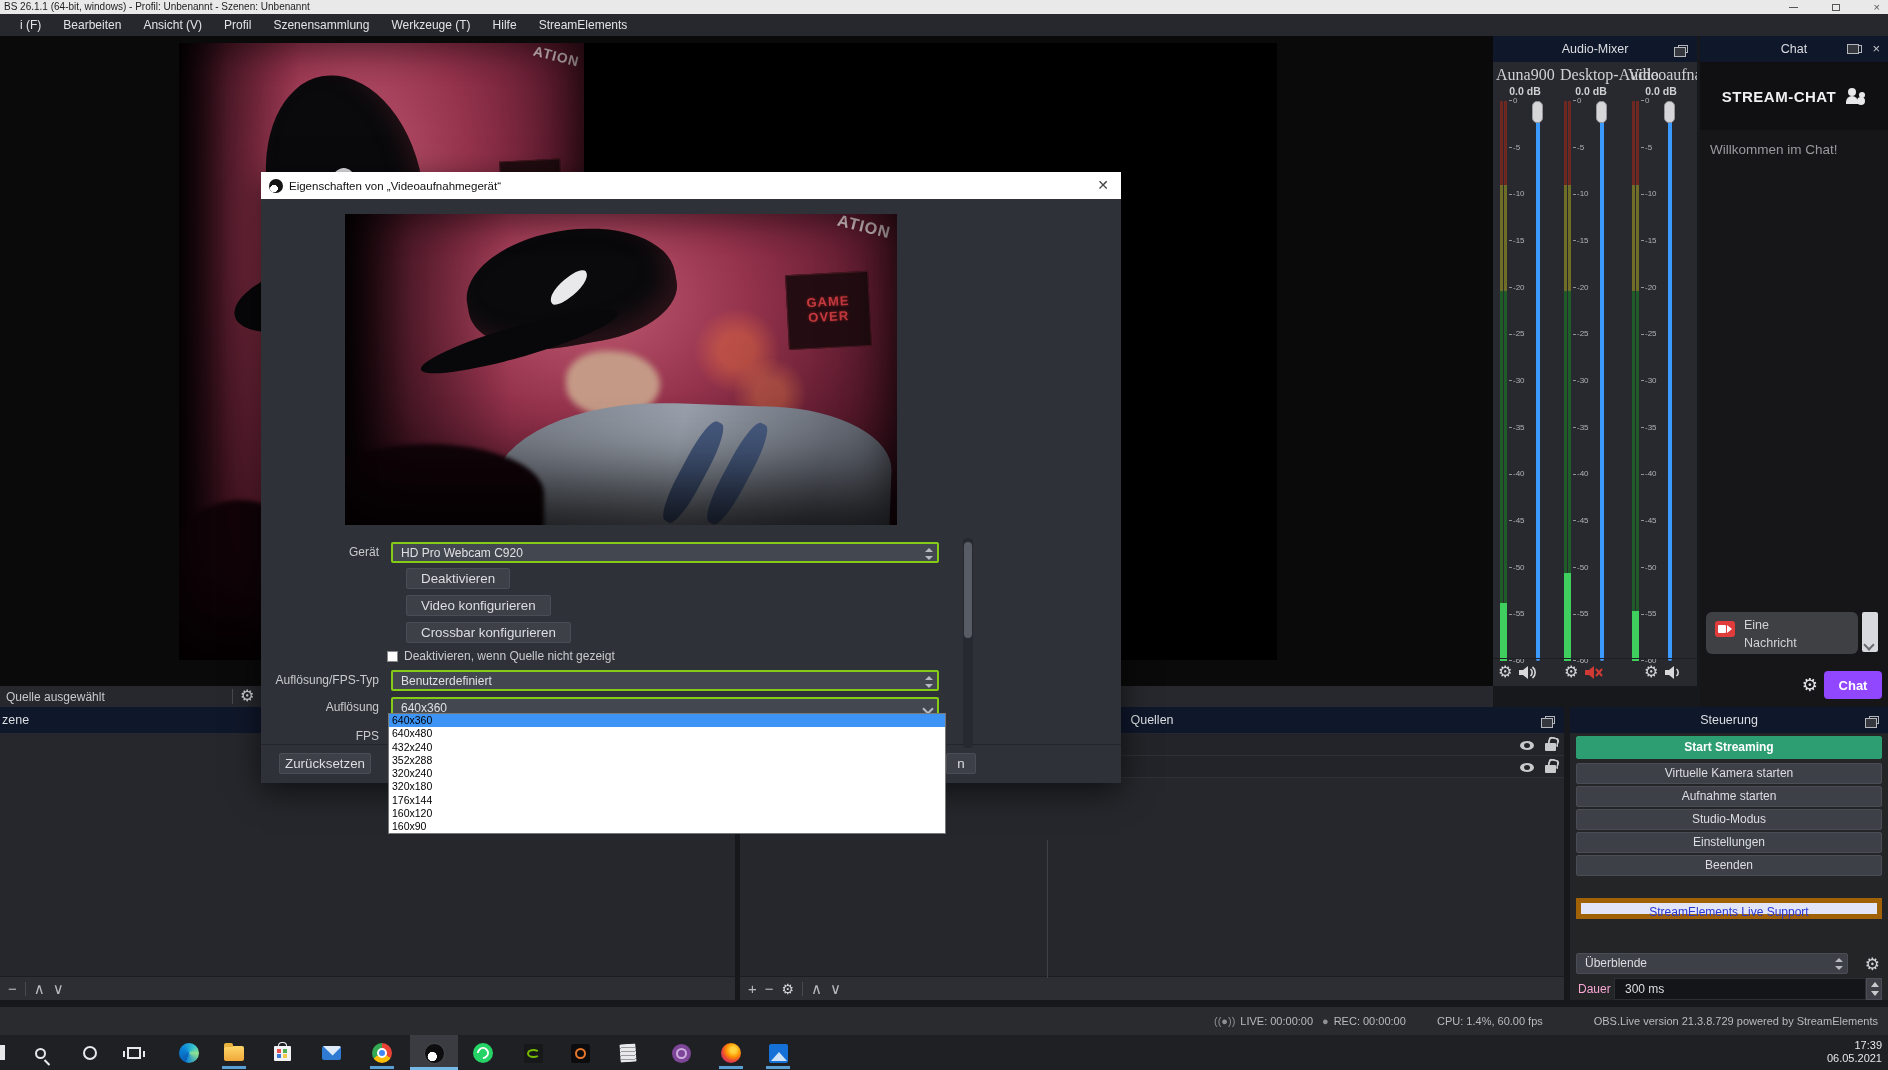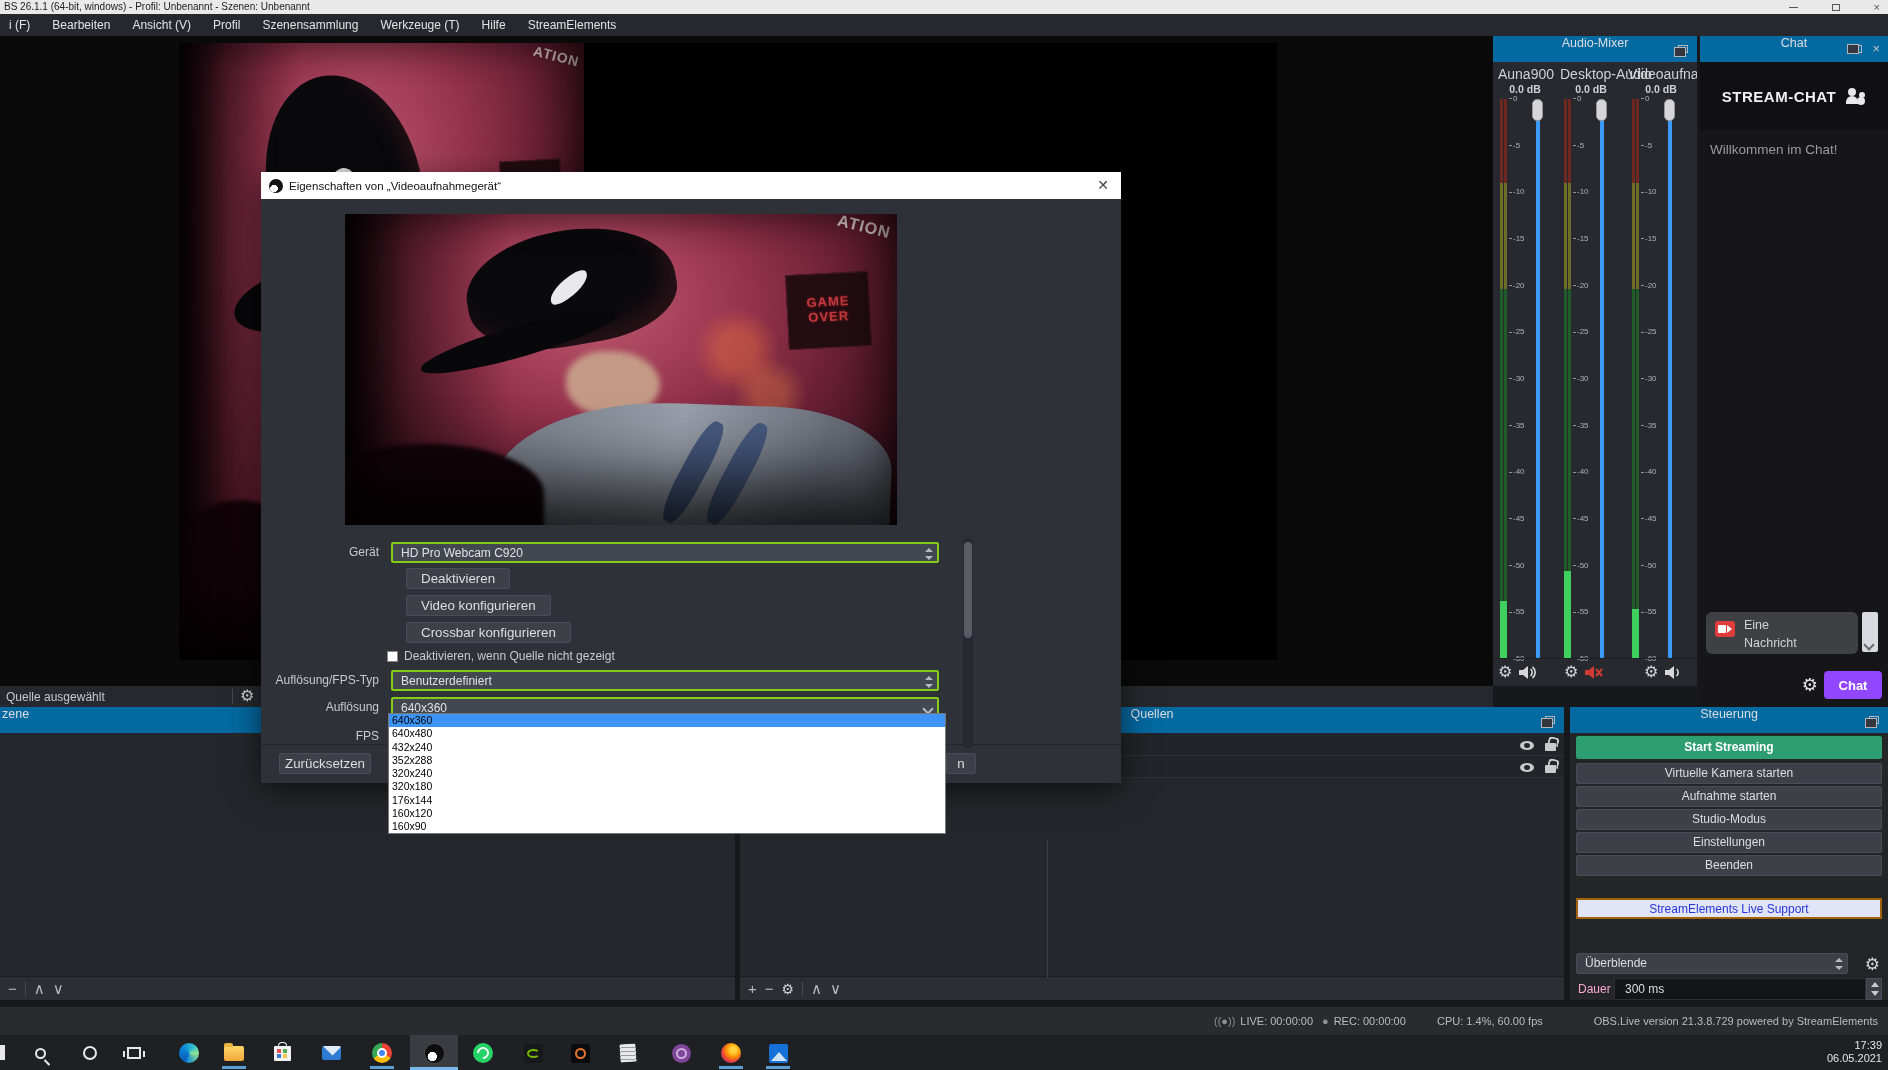--- a/index.html
+++ b/index.html
@@ -10,21 +10,21 @@
   
   .os-titlebar { position:absolute; left:0; top:0; width:1888px; height:14px; background:#e9e9e9; color:#1c1c1c; font-size:10px; line-height:14px; padding-left:4px; white-space:nowrap; overflow:hidden; }
   .win-controls { position:absolute; right:8px; top:0; height:14px; display:flex; gap:34px; align-items:center; }
   .wc-min { width:9px; height:1px; background:#555; }
   .wc-max { width:8px; height:7px; border:1px solid #555; }
   .wc-close { color:#555; font-size:11px; line-height:10px; }
 
   
   .menubar { position:absolute; left:0; top:14px; width:1888px; height:22px; background:#26282d; display:flex; align-items:center; color:#e2e3e6; }
   .menu-item { padding:0 11px; line-height:22px; }
-  .menu-item:first-child { padding-left:3px;margin-left:6px; }
+  .menu-item:first-child { padding-left:20px; }
 
   
   .canvas { position:absolute; left:0; top:36px; width:1493px; height:650px; background:#0a0a0a; }
   .preview { position:absolute; left:179px; top:7px; width:1098px; height:617px; background:#000; }
 
   
   .cam { position:absolute; overflow:hidden; background:#14050a; }
   .cam .bg { position:absolute; inset:0; background:
     radial-gradient(circle at 71% 44%, rgba(255,130,60,.35) 0 4%, transparent 10%),
     radial-gradient(circle at 77% 58%, rgba(255,150,70,.3) 0 3%, transparent 8%),
@@ -40,26 +40,26 @@
   .cam .jacket .stripe { position:absolute; width:6%; height:75%; background:#46597e; border-radius:40%; top:8%; }
   .cam .jacket .s1 { left:47%; transform:rotate(26deg); }
   .cam .jacket .s2 { left:58%; transform:rotate(26deg); }
   .cam .shoulder { position:absolute; left:-6%; bottom:-6%; width:42%; height:32%; background:#120409; border-radius:50% 50% 0 0; filter:blur(2px); }
   .cam .vig { position:absolute; inset:0; box-shadow:inset 0 -45px 70px rgba(0,0,0,.8), inset 0 10px 30px rgba(0,0,0,.35); }
   .cam-main { left:179px; top:43px; width:405px; height:617px; font-size:11px; }
   .cam-main { position:absolute; }
 
   
   .mixer { position:absolute; left:1493px; top:36px; width:204px; height:650px; background:#27292e; overflow:hidden; }
-  .panel-header { position:absolute; left:0; top:0; width:100%; height:26px; background:#0369a1; display:flex; align-items:flex-start; justify-content:center; font-size:12.5px; color:#dcdee2; }
+  .panel-header { position:absolute; left:0; top:0; width:100%; height:26px; background:#0f172a; display:flex; align-items:center; justify-content:center; font-size:12.5px; color:#dcdee2; }
   .popout { position:absolute; right:9px; top:9px; width:10px; height:8px; border:1px solid #b4b6ba; }
   .popout::after { content:''; position:absolute; width:10px; height:8px; border:1px solid #b4b6ba; background:#34373d; left:-5px; top:1px; }
   .mx-ch { position:absolute; top:30px; }
   .mx-ch1 { left:1496px; width:58px; } .mx-ch1 { left:3px; }
-  .mx-name { text-align:right; font-size:14px; color:#cfd1d5; white-space:nowrap; }
+  .mx-name { text-align:right; font-size:16px; color:#cfd1d5; white-space:nowrap;font-family:Liberation Serif, serif; }
   .mx-db { text-align:center; font-size:10.5px; color:#cfd1d5; margin-top:1px;font-weight:bold; }
   .mx-meter { position:relative; margin-top:4px; height:560px; }
   .mx-bars { position:absolute; left:4px; top:0; bottom:0; width:7px; }
   .mx-bars i { position:absolute; top:0; bottom:0; width:3px; background:linear-gradient(180deg,#6f2721 0 15%,#6f6d26 15% 34%,#205c29 34% 100%); }
   .mx-bars .b1 { left:0; } .mx-bars .b2 { left:4px; }
   .mx-bars .bright { position:absolute; left:0; bottom:0; width:7px; background:var(--meter-green,#3ecf5f); }
   .mx-scale { position:absolute; left:13px; top:-4px; bottom:-4px; width:24px; display:flex; flex-direction:column; justify-content:space-between; }
   .mx-tick { font-size:8px; color:#b0b2b6; line-height:8px; white-space:nowrap; }
   .mx-tick::before { content:''; display:inline-block; width:3px; height:1px; background:#909296; vertical-align:middle; margin-right:1px; }
   .mx-slider { position:absolute; left:36px; top:0; bottom:0; width:12px; }
@@ -114,21 +114,21 @@
   .eye { position:absolute; right:30px; top:7px; width:14px; height:9px; background:#c8cacc; border-radius:50%; }
   .eye::after { content:''; position:absolute; left:4px; top:2px; width:6px; height:5px; background:#222429; border-radius:50%; }
   .lock { position:absolute; right:8px; top:9px; width:11px; height:8px; background:#c8cacc; border-radius:1px; }
   .lock::before { content:''; position:absolute; width:7px; height:7px; border:2px solid #c8cacc; border-bottom:none; border-radius:4px 4px 0 0; top:-6px; left:3px; transform:rotate(12deg); }
   .mystery-divider { position:absolute; left:1047px; top:840px; width:1px; height:138px; background:#3f4147; }
 
   
   .controls-panel { left:1570px; top:707px; width:318px; height:293px; background:#232527; }
   .cbtn { position:absolute; left:6px; width:306px; height:21px; background:#3d4047; border:1px solid #4a4d55; border-radius:2px; color:#dcdee2; font-size:12px; text-align:center; line-height:19px; }
   .cbtn-start { background:var(--accent-green,#2d9e72); border-color:var(--accent-green,#2d9e72); color:#fff; font-weight:bold; height:23px; line-height:21px; }
-  .support-link { position:absolute; left:6px; top:191px; width:306px; height:21px; background:#e2e4f7; border:2px solid #a16207; color:var(--link-blue,#2737d6); font-size:12px; text-align:center; line-height:19px; }
+  .support-link { position:absolute; left:6px; top:191px; width:306px; height:21px; background:#e2e4f7; border:5px solid #a16207; color:var(--link-blue,#2737d6); font-size:12px; text-align:center; line-height:19px; }
   .trans-header { position:absolute; left:0; top:215px; width:100%; height:26px; background:#34373d; display:flex; align-items:center; justify-content:center; font-size:12.5px; }
   .trans-combo { position:absolute; left:6px; top:246px; width:272px; height:21px; background:#3d4047; border:1px solid #4a4d55; border-radius:2px; padding-left:8px; line-height:19px; color:#dcdee2; }
   .combo-spin { position:absolute; right:3px; top:3px; width:12px; height:14px; }
   .combo-spin::before { content:''; position:absolute; left:3px; top:1px; border-bottom:4px solid #b8bac0; border-left:4px solid transparent; border-right:4px solid transparent; }
   .combo-spin::after { content:''; position:absolute; left:3px; bottom:1px; border-top:4px solid #b8bac0; border-left:4px solid transparent; border-right:4px solid transparent; }
   .trans-gear { position:absolute; right:8px; top:247px; font-size:17px; color:#d2d4d8; font-family:"DejaVu Sans",sans-serif; }
   .dur-label { position:absolute; left:8px; top:275px; color:#f9a8d4; }
   .dur-input { position:absolute; left:44px; top:271px; width:252px; height:22px; background:#141518; border:1px solid #2c2e34; color:#dcdee2; padding-left:10px; line-height:20px; }
   .dur-spin { position:absolute; right:6px; top:271px; width:16px; height:22px; background:#3d4047; border:1px solid #4a4d55; }
   .dur-spin::before { content:''; position:absolute; left:4px; top:3px; border-bottom:5px solid #c8cacc; border-left:4px solid transparent; border-right:4px solid transparent; }

